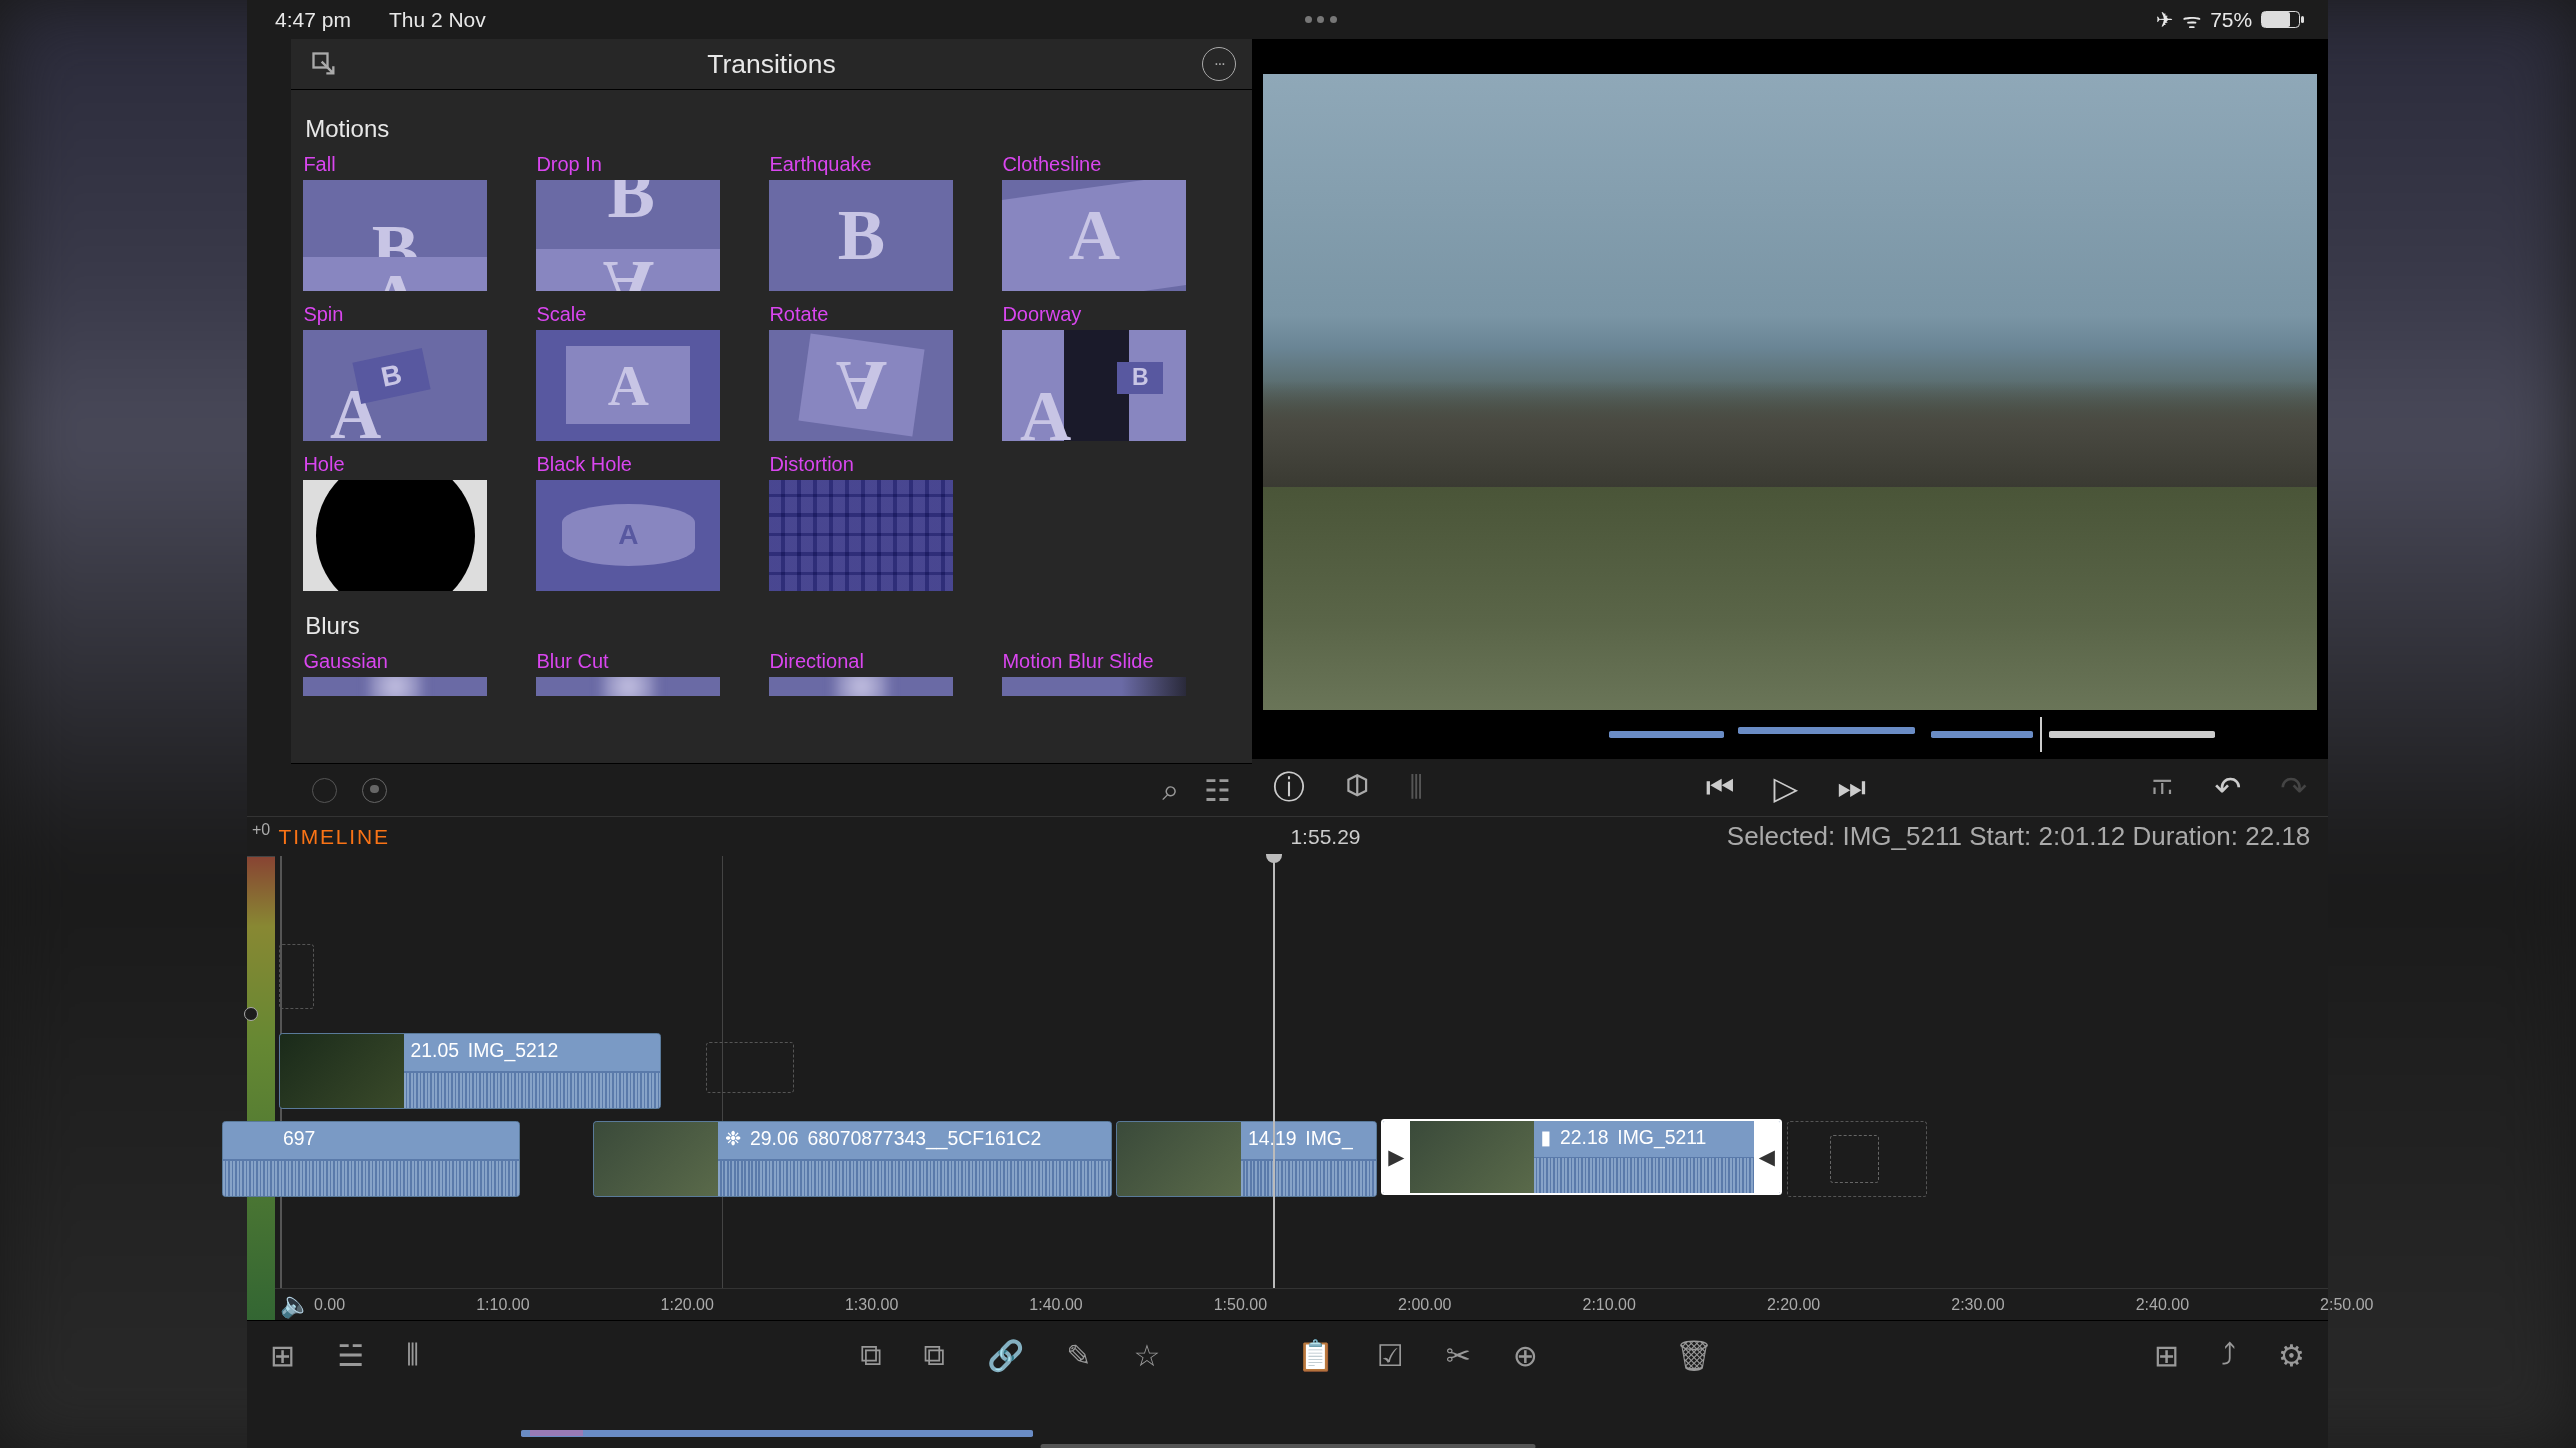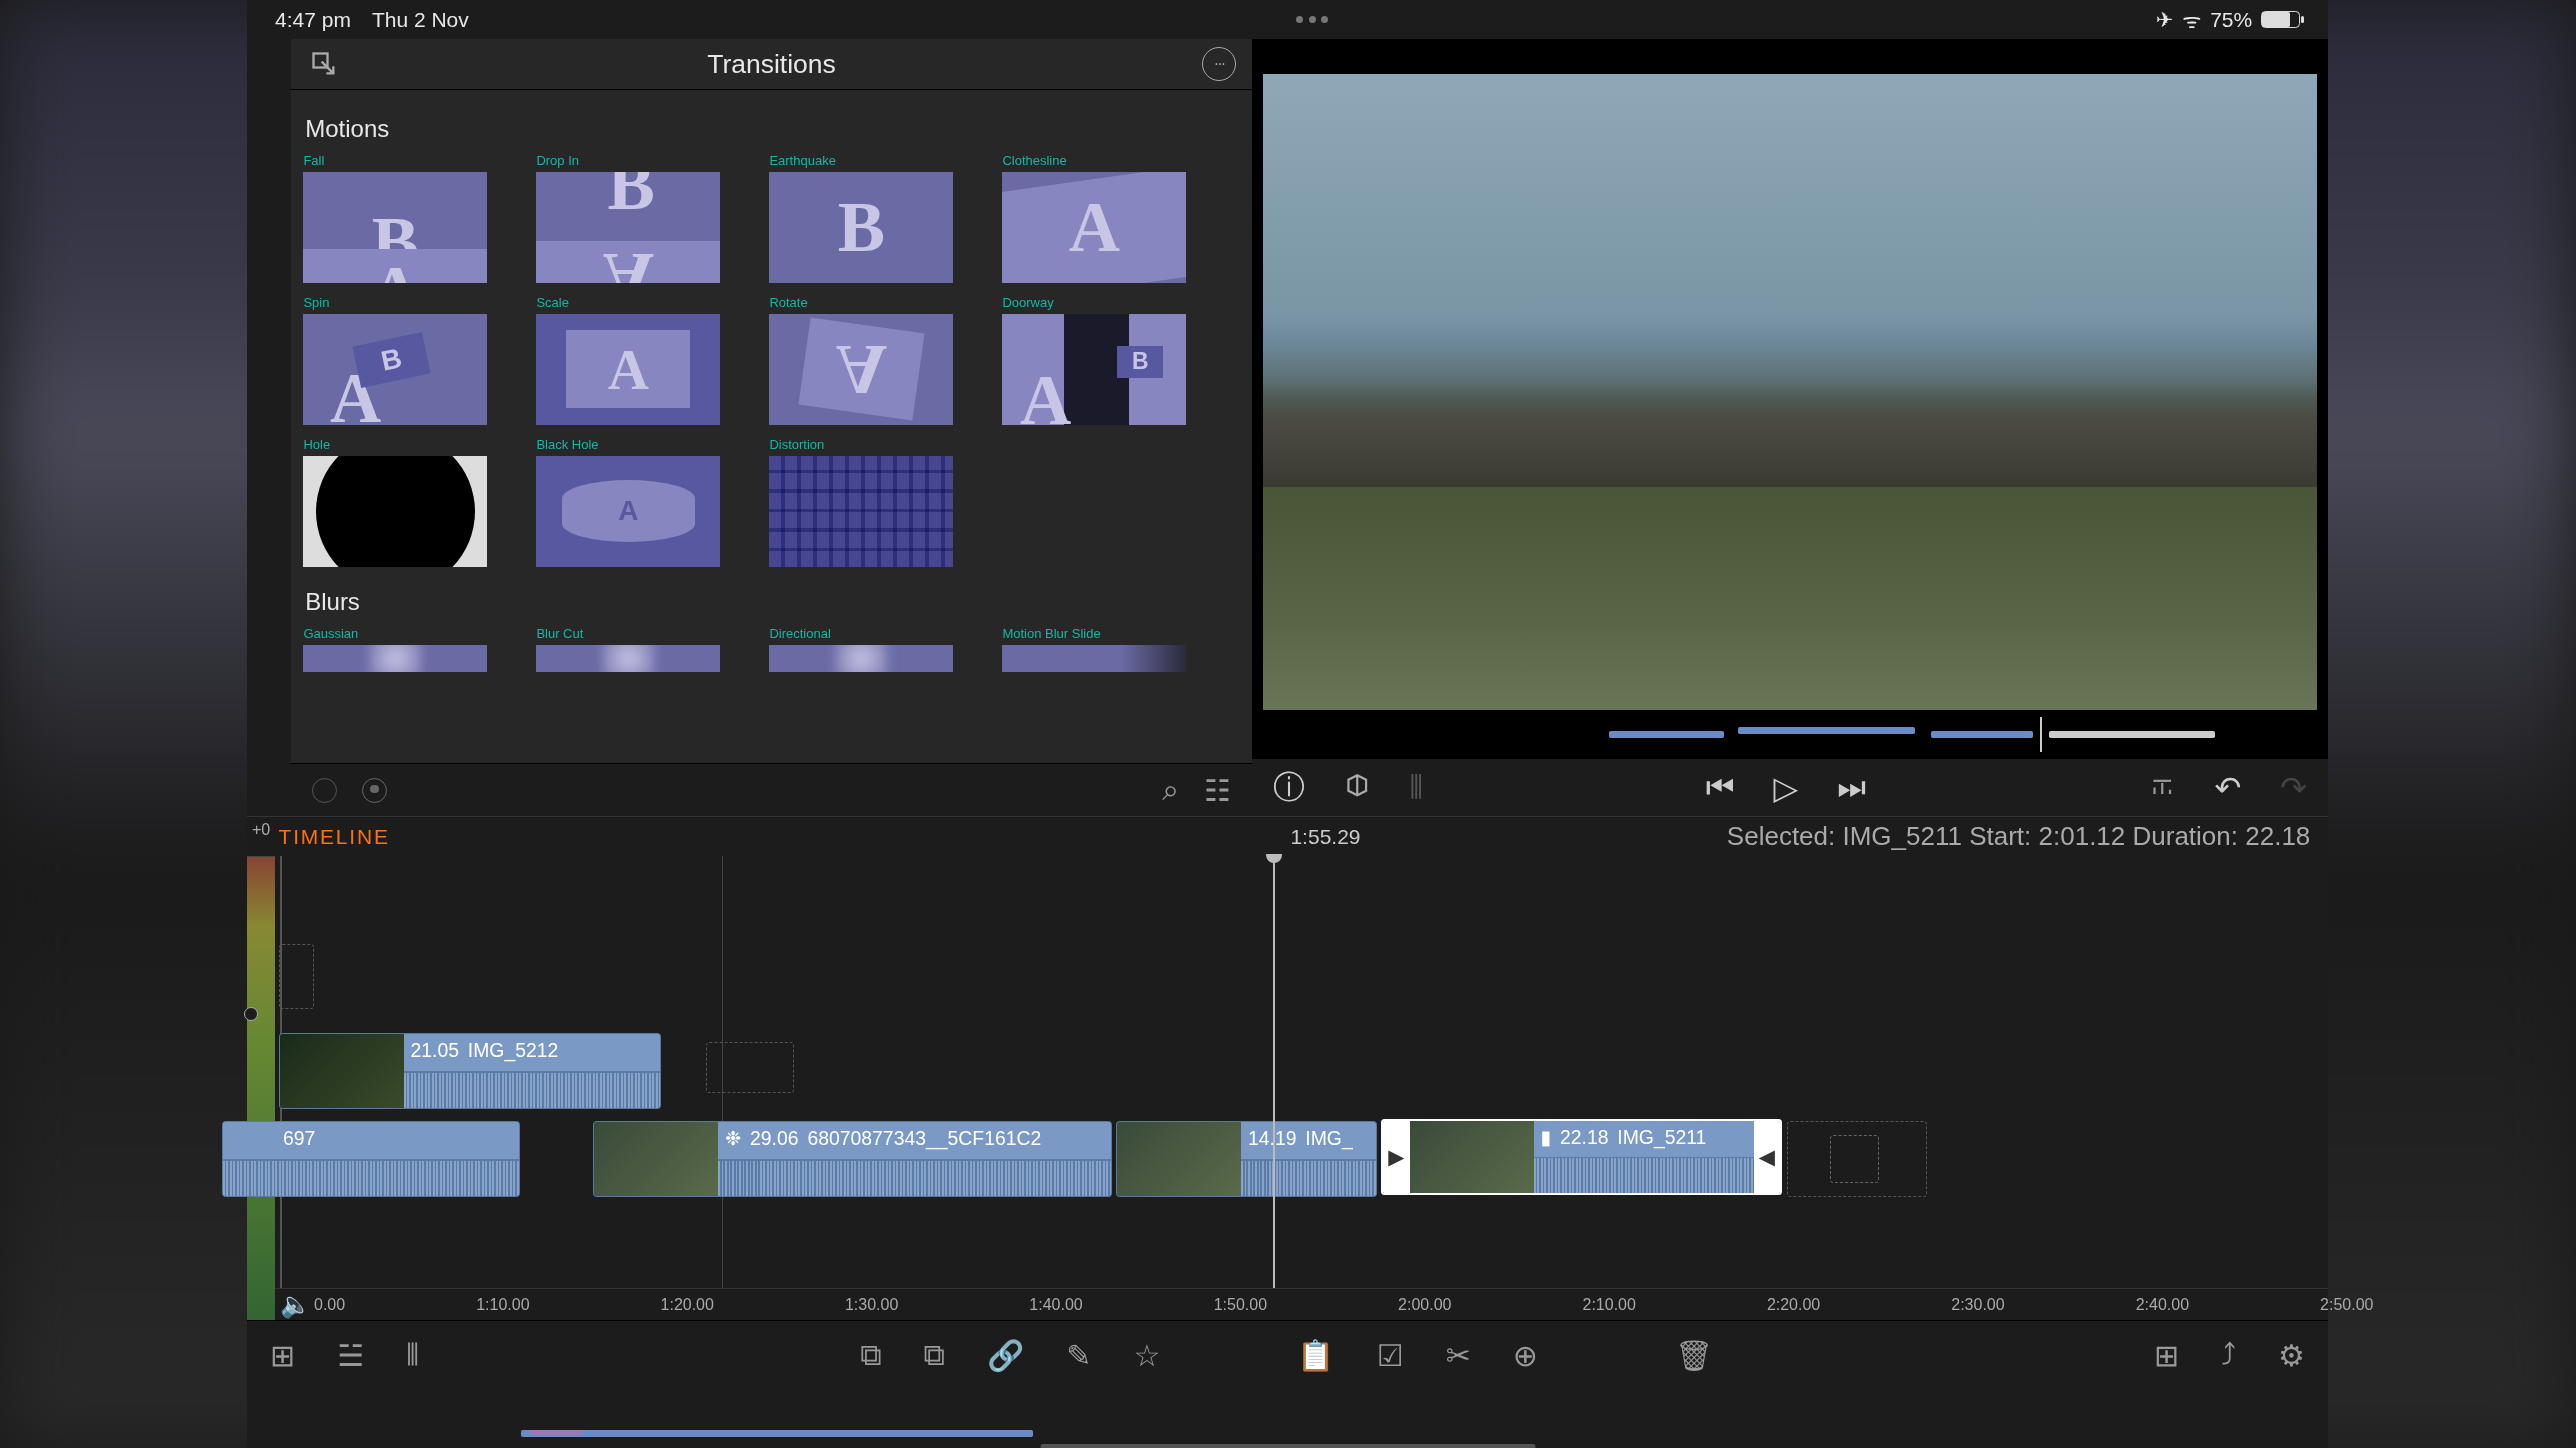--- a/index.html
+++ b/index.html
@@ -25,21 +25,21 @@
   background: #1c1c1c;
   z-index: 1;
 }
 
 .status-bar {
   height: 39px;
   display: flex; justify-content: space-between; align-items: center;
   padding: 0 28px;
   font-size: 21px; color: #e8e8e8;
 }
-.status-left { display: flex; gap: 21px; font-weight: 500; }
+.status-left { display: flex; gap: 38px; font-weight: 500; }
 .status-center { display: flex; gap: 5.3px; }
 .status-center span { width: 7px; height: 7px; background: #777; border-radius: 50%; }
 .status-right { display: flex; gap: 8.8px; align-items: center; font-weight: 500; }
 .battery { width: 39px; height: 17.7px; border: 1.8px solid #ddd; border-radius: 4.4px; position: relative; }
 .battery::after { content:''; position:absolute; right:-5.3px; top:4.4px; width:3.5px; height:7px; background:#ddd; border-radius:1.8px; }
 .battery-fill { width: 75%; height: 100%; background: #ddd; border-radius: 1.8px; }
 
 
 .top-half { display: flex; height: 777px; }
 
@@ -60,21 +60,21 @@
 .icon-btn { width: 34px; height: 34px; display: flex; align-items: center; justify-content: center; color: #aaa; }
 .more-btn { border: 1.8px solid #aaa; border-radius: 50%; font-size: 16px; letter-spacing: -1.8px; }
 .panel-body {
   flex: 1; overflow: hidden;
   background: #272727;
   padding: 17.7px 12.4px;
 }
 .section-title { font-size: 24px; color: #e8e8e8; margin: 7px 0 10.6px 1.8px; }
 .grid { display: grid; grid-template-columns: repeat(4, 184px); gap: 12.4px 49px; margin-bottom: 21px; }
 .trans-item { display: flex; flex-direction: column; gap: 3.5px; }
-.trans-label { font-size: 13px; color: #14b8a6; }
+.trans-label { font-size: 20px; color: #d946ef; }
 .trans-thumb {
   width: 184px; height: 111px;
   background: #6a6aa5;
   position: relative; overflow: hidden;
   display: flex; align-items: center; justify-content: center;
 }
 .letter { font-size: 71px; font-weight: 700; color: #c8c5e5; font-family: Georgia, serif; }
 .panel-footer {
   height: 53px;
   display: flex; align-items: center; justify-content: space-between;

